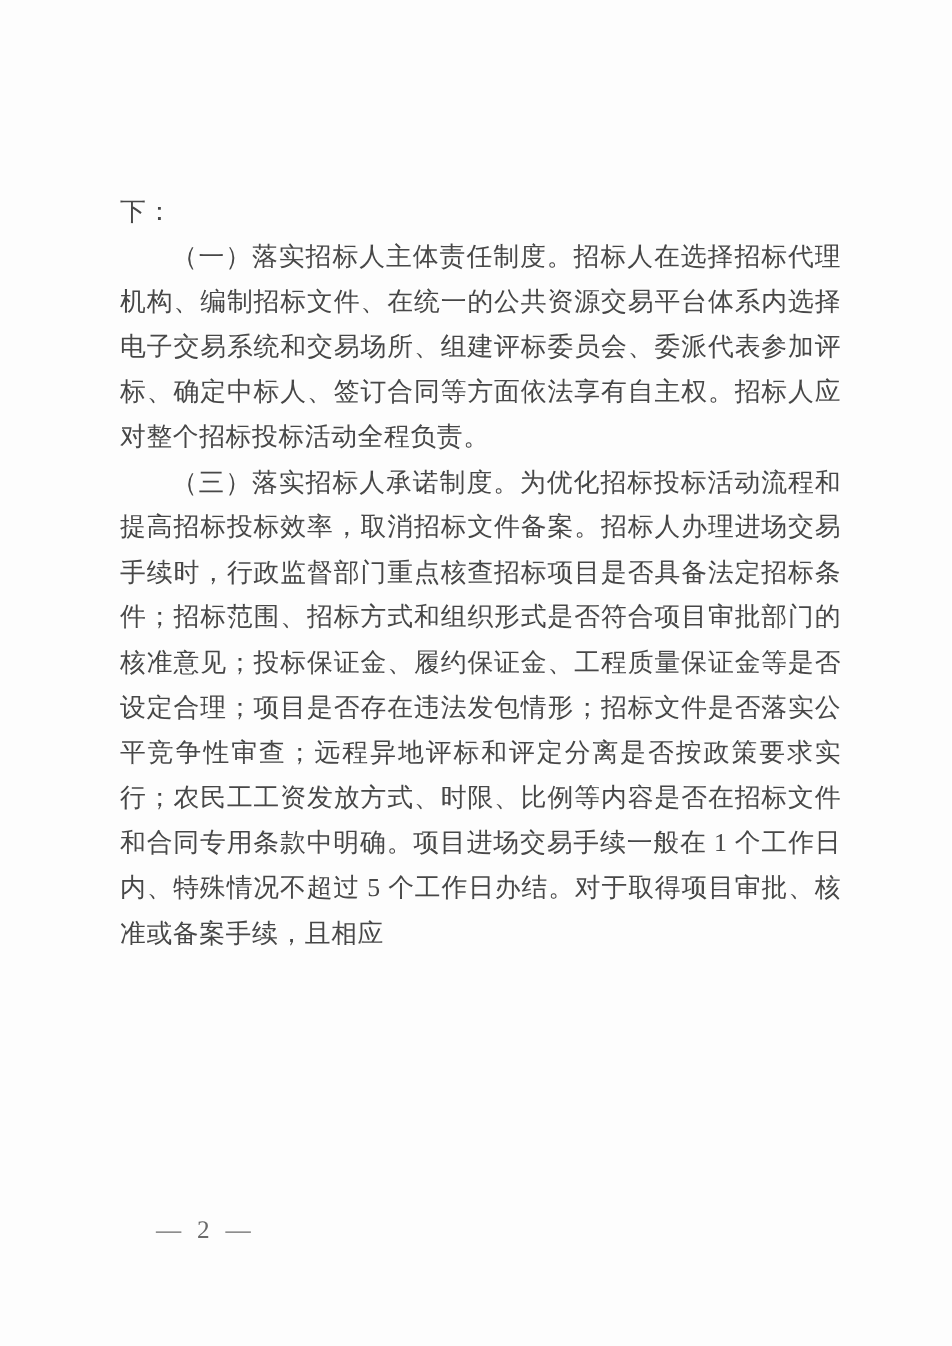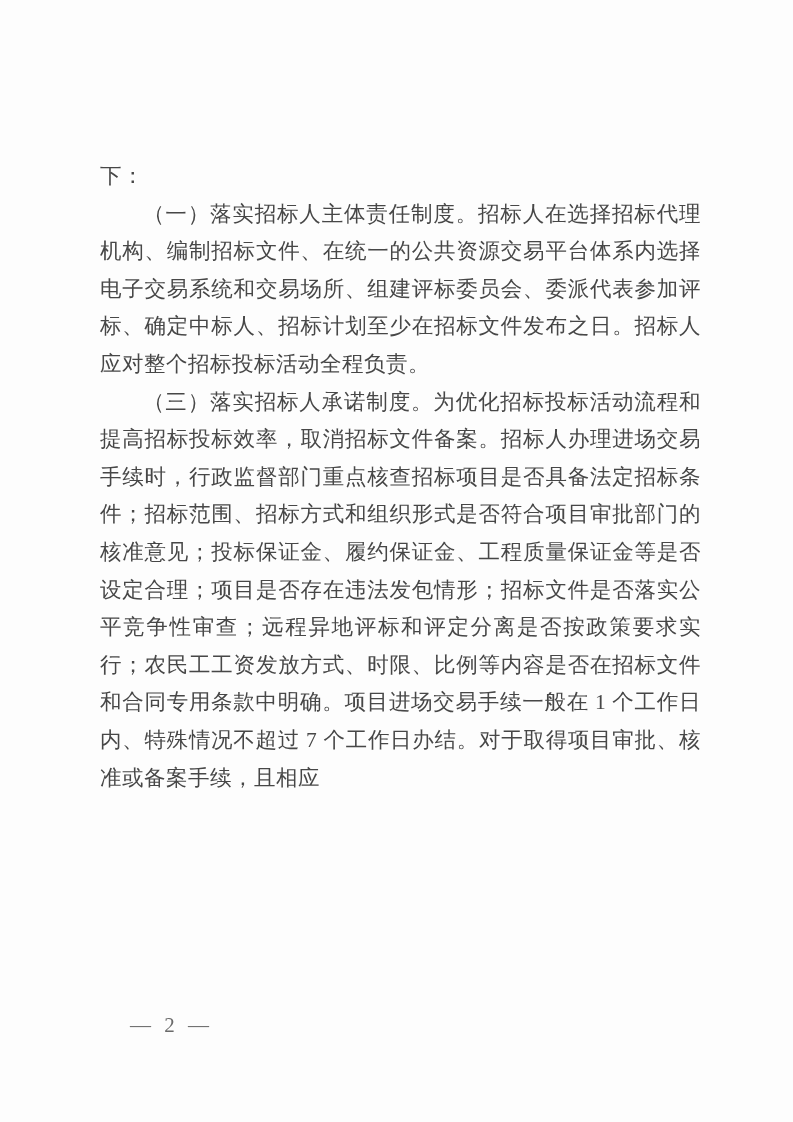--- a/index.html
+++ b/index.html
@@ -50,17 +50,17 @@
     letter-spacing: 4px;
     white-space: pre;
   }
 </style>
 </head>
 <body>
 
 <div class="page">
   <div class="text-block">
     <p class="opening-line">下：</p>
-    <p class="para">（一）落实招标人主体责任制度。招标人在选择招标代理机构、编制招标文件、在统一的公共资源交易平台体系内选择电子交易系统和交易场所、组建评标委员会、委派代表参加评标、确定中标人、招标计划至少在招标文件发布之日。招标人应对整个招标投标活动全程负责。</p>
-    <p class="para">（三）落实招标人承诺制度。为优化招标投标活动流程和提高招标投标效率，取消招标文件备案。招标人办理进场交易手续时，行政监督部门重点核查招标项目是否具备法定招标条件；招标范围、招标方式和组织形式是否符合项目审批部门的核准意见；投标保证金、履约保证金、工程质量保证金等是否设定合理；项目是否存在违法发包情形；招标文件是否落实公平竞争性审查；远程异地评标和评定分离是否按政策要求实行；农民工工资发放方式、时限、比例等内容是否在招标文件和合同专用条款中明确。项目进场交易手续一般在 1 个工作日内、特殊情况不超过 7 个工作日办结。对于取得项目审批、核准或备案手续，且相应</p>
+    <p class="para">（一）落实招标人主体责任制度。招标人在选择招标代理机构、编制招标文件、在统一的公共资源交易平台体系内选择电子交易系统和交易场所、组建评标委员会、委派代表参加评标、确定中标人、签订合同等方面依法享有自主权。招标人应对整个招标投标活动全程负责。</p>
+    <p class="para">（三）落实招标人承诺制度。为优化招标投标活动流程和提高招标投标效率，取消招标文件备案。招标人办理进场交易手续时，行政监督部门重点核查招标项目是否具备法定招标条件；招标范围、招标方式和组织形式是否符合项目审批部门的核准意见；投标保证金、履约保证金、工程质量保证金等是否设定合理；项目是否存在违法发包情形；招标文件是否落实公平竞争性审查；远程异地评标和评定分离是否按政策要求实行；农民工工资发放方式、时限、比例等内容是否在招标文件和合同专用条款中明确。项目进场交易手续一般在 1 个工作日内、特殊情况不超过 5 个工作日办结。对于取得项目审批、核准或备案手续，且相应</p>
   </div>
   <div class="page-number">— 2 —</div>
 </div>
 
 </body></html>

